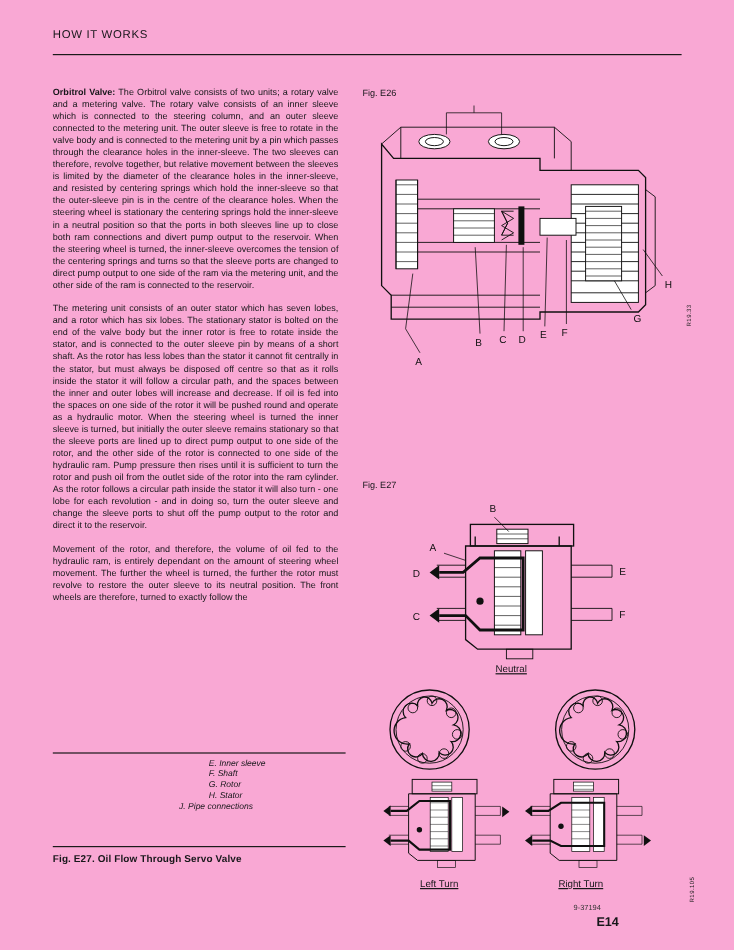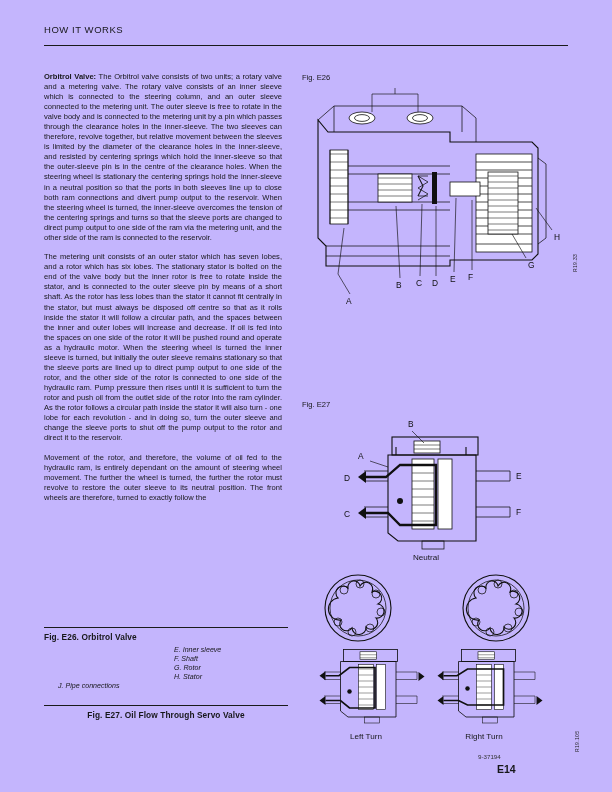--- a/index.html
+++ b/index.html
@@ -1,17 +1,17 @@
 <!DOCTYPE html>
 <html><head>
 <meta charset="utf-8">
 <style>
   html,body{margin:0;padding:0;background:#8a8a8a;}
   .page{
-    position:relative;width:612px;height:792px;background:#c4b5fd;
+    position:relative;width:612px;height:792px;background:#f9a8d4;
     font-family:"Liberation Sans",sans-serif;color:#17171a;overflow:hidden;
   }
 
   
   .hdr{position:absolute;left:44px;top:24px;font-size:9.5px;letter-spacing:.55px;font-weight:400;}
   .hdr-rule{position:absolute;left:44px;top:45px;width:524px;height:1.4px;background:#1a1a1a;}
 
   
   .col-left{position:absolute;left:44px;top:72px;width:238px;}
   .para{
@@ -21,29 +21,29 @@
   .para b{font-weight:700;margin-top:35px;}
 
   
   .capblock{position:absolute;left:44px;width:244px;}
   .cap-rule{width:244px;height:1.1px;background:#1a1a1a;margin-bottom:4px;}
   .cap-title{font-size:8.3px;font-weight:700;margin-bottom:3.5px;letter-spacing:.1px;}
   .legend{position:relative;font-size:7.1px;font-style:italic;line-height:9.1px;}
   .legend .lcol{position:absolute;top:0;}
   .legend .lc1{left:6px;}
   .legend .lc2{left:130px;}
-  .legend .lfull{position:relative;padding-left:14px;}
+  .legend .lfull{position:relative;text-align:center;padding-left:14px;}
 
   
   .figlabel{position:absolute;font-size:7.6px;}
   .rotcode{
     position:absolute;font-size:5.1px;letter-spacing:.3px;
     transform:rotate(-90deg);transform-origin:left top;white-space:nowrap;color:#222;
   }
-  .subcap{position:absolute;font-size:8.1px;text-align:center;width:120px;}
+  .subcap{position:absolute;font-size:8.1px;text-align:center;width:120px;text-decoration:underline;}
 
   
   .foot-code{position:absolute;font-size:6.2px;color:#333;}
   .foot-page{position:absolute;font-size:10.5px;font-weight:700;}
 
   svg{display:block;}
   .ln{fill:none;stroke:#101010;}
   .thin{stroke-width:.75;}
   .med{stroke-width:1.1;}
   .thick{stroke-width:2.3;}
@@ -62,33 +62,32 @@
   <div class="hdr-rule"></div>
 
   <div class="col-left">
     <p class="para"><b>Orbitrol Valve:</b><span> The Orbitrol valve consists of two units; a rotary valve and a metering valve. The rotary valve consists of an inner sleeve which is connected to the steering column, and an outer sleeve connected to the metering unit. The outer sleeve is free to rotate in the valve body and is connected to the metering unit by a pin which passes through the clearance holes in the inner-sleeve. The two sleeves can therefore, revolve together, but relative movement between the sleeves is limited by the diameter of the clearance holes in the inner-sleeve, and resisted by centering springs which hold the inner-sleeve so that the outer-sleeve pin is in the centre of the clearance holes. When the steering wheel is stationary the centering springs hold the inner-sleeve in a neutral position so that the ports in both sleeves line up to close both ram connections and divert pump output to the reservoir. When the steering wheel is turned, the inner-sleeve overcomes the tension of the centering springs and turns so that the sleeve ports are changed to direct pump output to one side of the ram via the metering unit, and the other side of the ram is connected to the reservoir.</span></p>
     <p class="para">The metering unit consists of an outer stator which has seven lobes, and a rotor which has six lobes. The stationary stator is bolted on the end of the valve body but the inner rotor is free to rotate inside the stator, and is connected to the outer sleeve pin by means of a short shaft. As the rotor has less lobes than the stator it cannot fit centrally in the stator, but must always be disposed off centre so that as it rolls inside the stator it will follow a circular path, and the spaces between the inner and outer lobes will increase and decrease. If oil is fed into the spaces on one side of the rotor it will be pushed round and operate as a hydraulic motor. When the steering wheel is turned the inner sleeve is turned, but initially the outer sleeve remains stationary so that the sleeve ports are lined up to direct pump output to one side of the rotor, and the other side of the rotor is connected to one side of the hydraulic ram. Pump pressure then rises until it is sufficient to turn the rotor and push oil from the outlet side of the rotor into the ram cylinder. As the rotor follows a circular path inside the stator it will also turn - one lobe for each revolution - and in doing so, turn the outer sleeve and change the sleeve ports to shut off the pump output to the rotor and direct it to the reservoir.</p>
     <p class="para">Movement of the rotor, and therefore, the volume of oil fed to the hydraulic ram, is entirely dependant on the amount of steering wheel movement. The further the wheel is turned, the further the rotor must revolve to restore the outer sleeve to its neutral position. The front wheels are therefore, turned to exactly follow the</p>
   </div>
 
   <div class="capblock" style="top:627px;">
     <div class="cap-rule"></div>
-    <div class="cap-title">Fig. E26. Orbitrol Valve</div>
     <div class="legend" style="height:40px;">
       <div class="lcol lc2">
         <div>E. Inner sleeve</div>
         <div>F. Shaft</div>
         <div>G. Rotor</div>
         <div>H. Stator</div>
       </div>
       <div class="lfull" style="top:36px;position:absolute;width:244px;">J. Pipe connections</div>
     </div>
   </div>
 
-  <div class="capblock" style="top:705px;text-align:center;">
+  <div class="capblock" style="top:705px;">
     <div class="cap-rule"></div>
     <div class="cap-title">Fig. E27. Oil Flow Through Servo Valve</div>
   </div>
 
   <div class="figlabel" style="left:302px;top:73px;">Fig. E26</div>
   <div class="rotcode" style="left:572px;top:272px;">R19.33</div>
 
   <svg width="270" height="230" viewBox="0 0 270 230" style="position:absolute;left:300px;top:88px;">
 
     <path class="ln med" d="M18 32 L18 150 L26 158 L26 178 L150 178 L150 172

